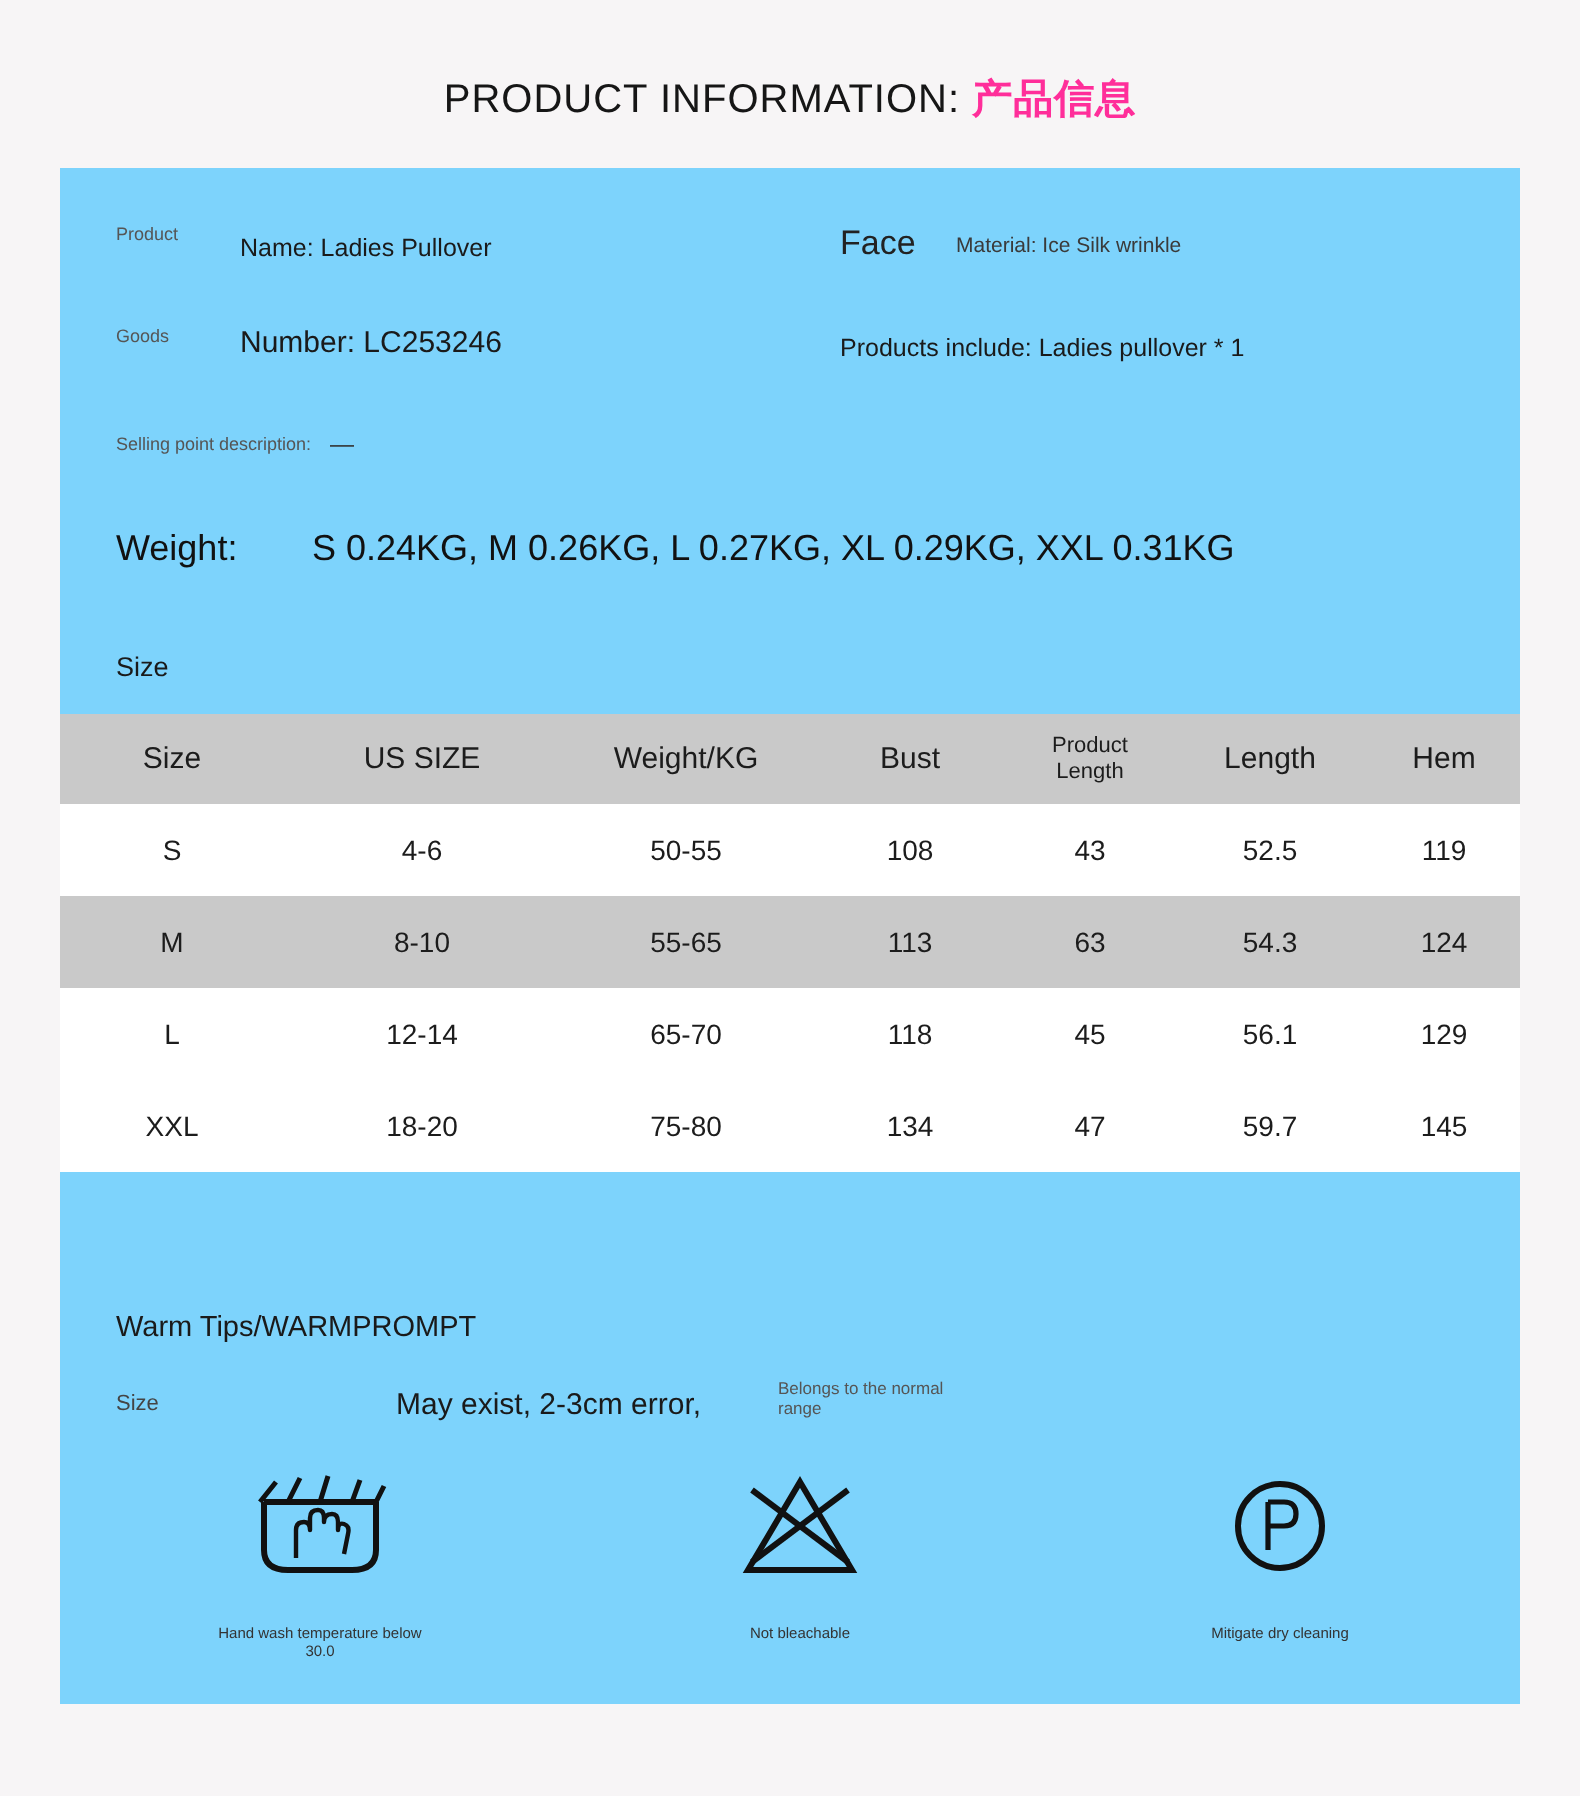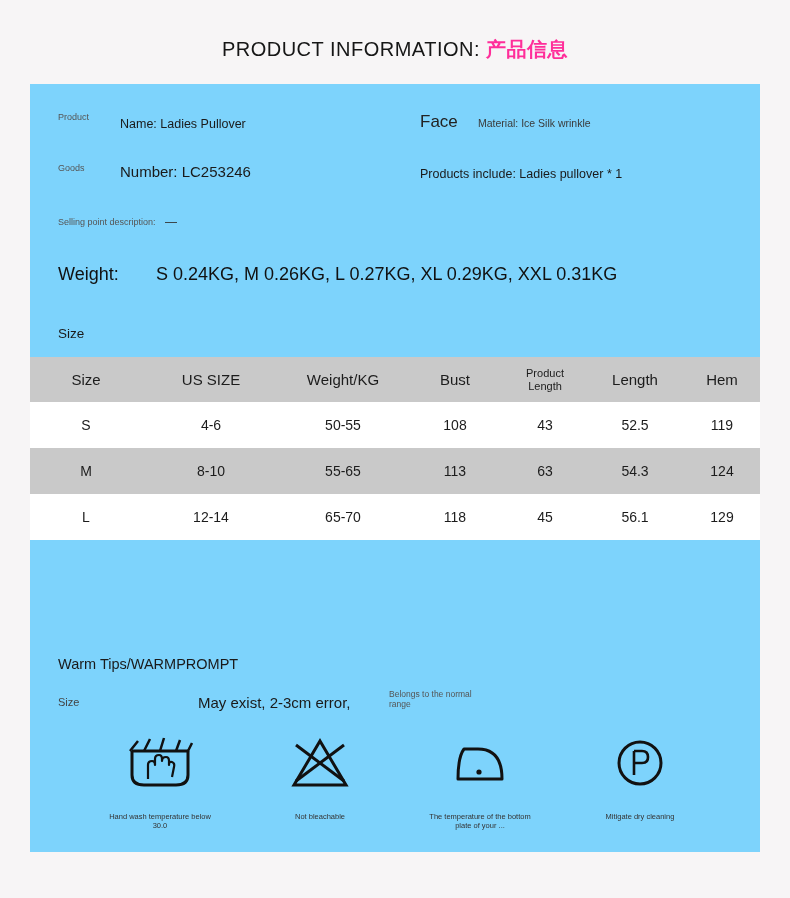--- a/index.html
+++ b/index.html
@@ -229,20 +229,29 @@
       </tr>
       <tr>
         <td>L</td>
         <td>12-14</td>
         <td>65-70</td>
         <td>118</td>
         <td>45</td>
         <td>56.1</td>
         <td>129</td>
       </tr>
+      <tr>
+        <td>XXL</td>
+        <td>18-20</td>
+        <td>75-80</td>
+        <td>134</td>
+        <td>47</td>
+        <td>59.7</td>
+        <td>145</td>
+      </tr>
     </tbody>
   </table>
 
   <div class="tips">
     <div class="tips-title">Warm Tips/WARMPROMPT</div>
     <div class="tips-size-lbl">Size</div>
     <div class="tips-may">May exist,  2-3cm error,</div>
     <div class="tips-belong">Belongs to the normal range</div>
 
     <div class="icons">
@@ -263,29 +272,20 @@
         <div class="icon-glyph">
           <svg width="64" height="56" viewBox="0 0 64 56">
             <path d="M32 6 L58 50 L6 50 Z" fill="none" stroke="#111" stroke-width="3"></path>
             <path d="M8 10 L56 46" stroke="#111" stroke-width="3"></path>
             <path d="M56 10 L8 46" stroke="#111" stroke-width="3"></path>
           </svg>
         </div>
         <div class="icon-cap">Not bleachable</div>
       </div>
 
-      <div class="icon-cell">
-        <div class="icon-glyph">
-          <svg width="64" height="56" viewBox="0 0 64 56">
-            <path d="M10 44 L54 44 Q54 14 30 14 L16 14 Q10 22 10 44 Z" fill="none" stroke="#111" stroke-width="3" stroke-linejoin="round"></path>
-            <circle cx="31" cy="37" r="2.6" fill="#111"></circle>
-          </svg>
-        </div>
-        <div class="icon-cap">The temperature of the bottom plate of your ...</div>
-      </div>
 
 
       <div class="icon-cell">
         <div class="icon-glyph">
           <svg width="60" height="56" viewBox="0 0 60 56">
             <circle cx="30" cy="28" r="21" fill="none" stroke="#111" stroke-width="3"></circle>
             <path d="M24 16 L24 40 M24 16 L32 16 Q38 16 38 22 Q38 28 32 28 L24 28" fill="none" stroke="#111" stroke-width="2.6" stroke-linejoin="round"></path>
           </svg>
         </div>
         <div class="icon-cap">Mitigate dry cleaning</div>

